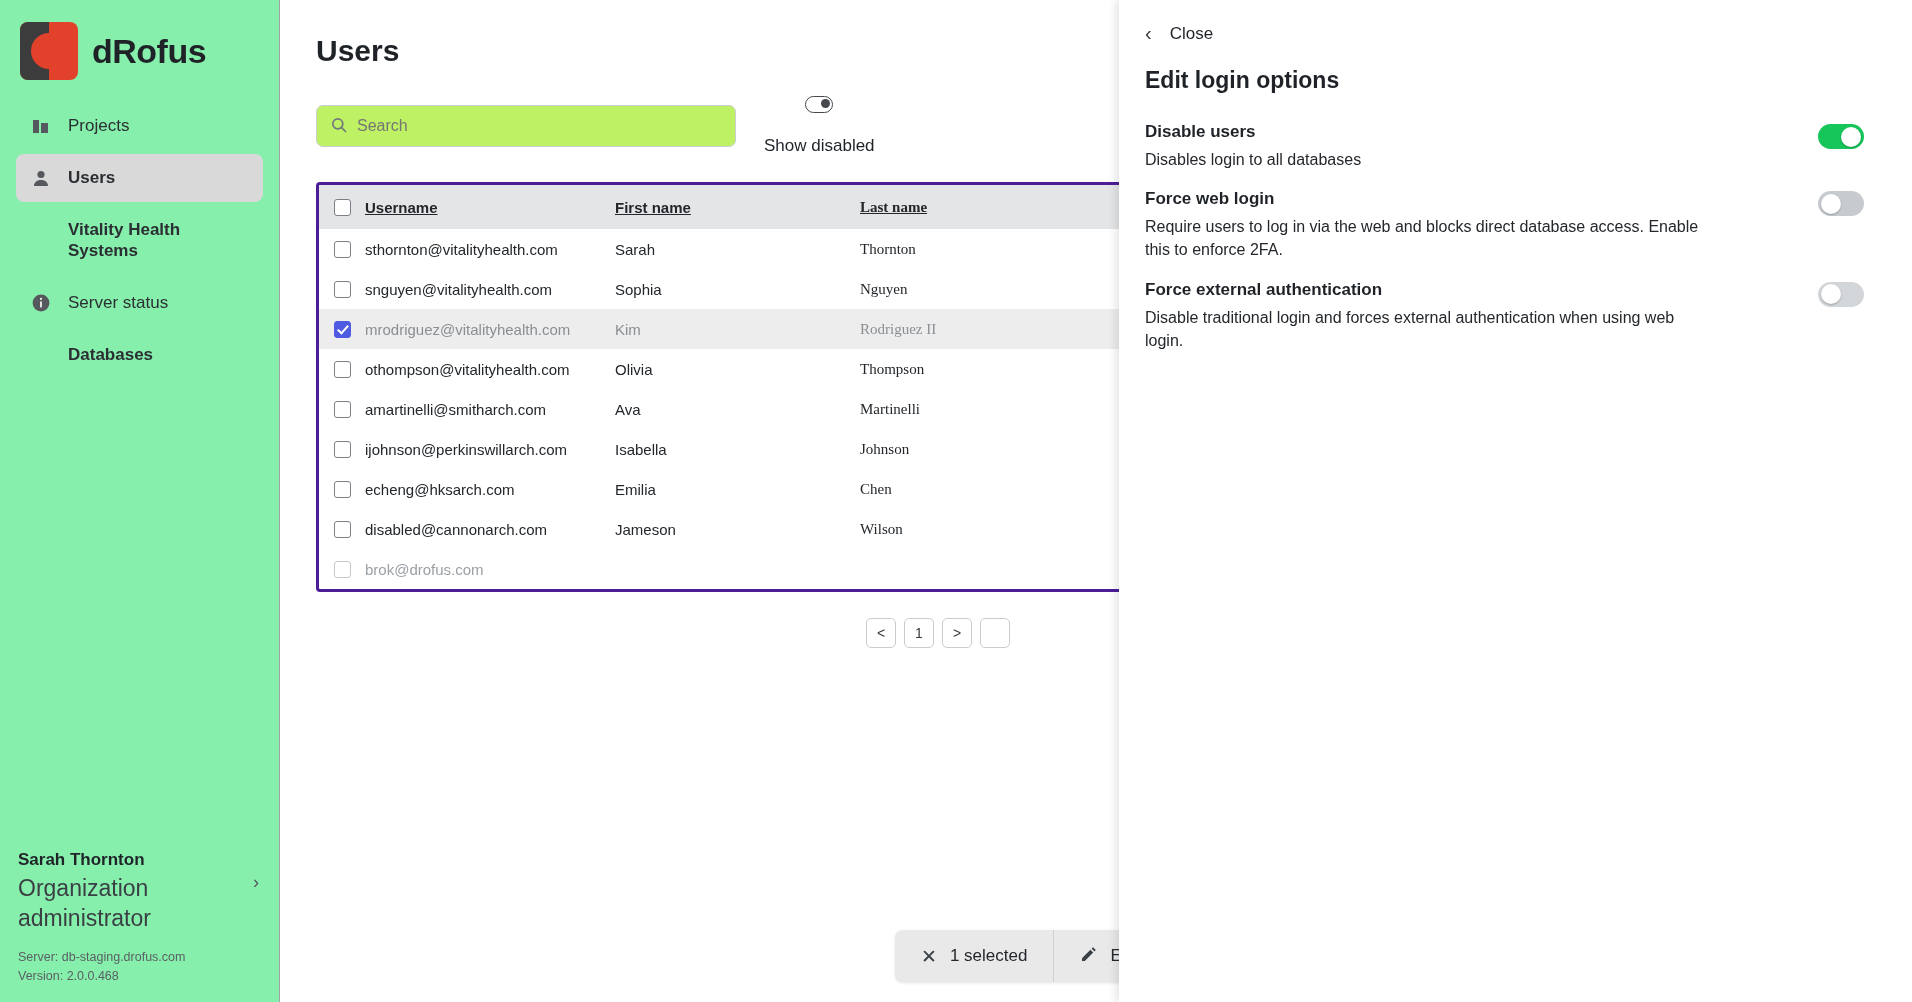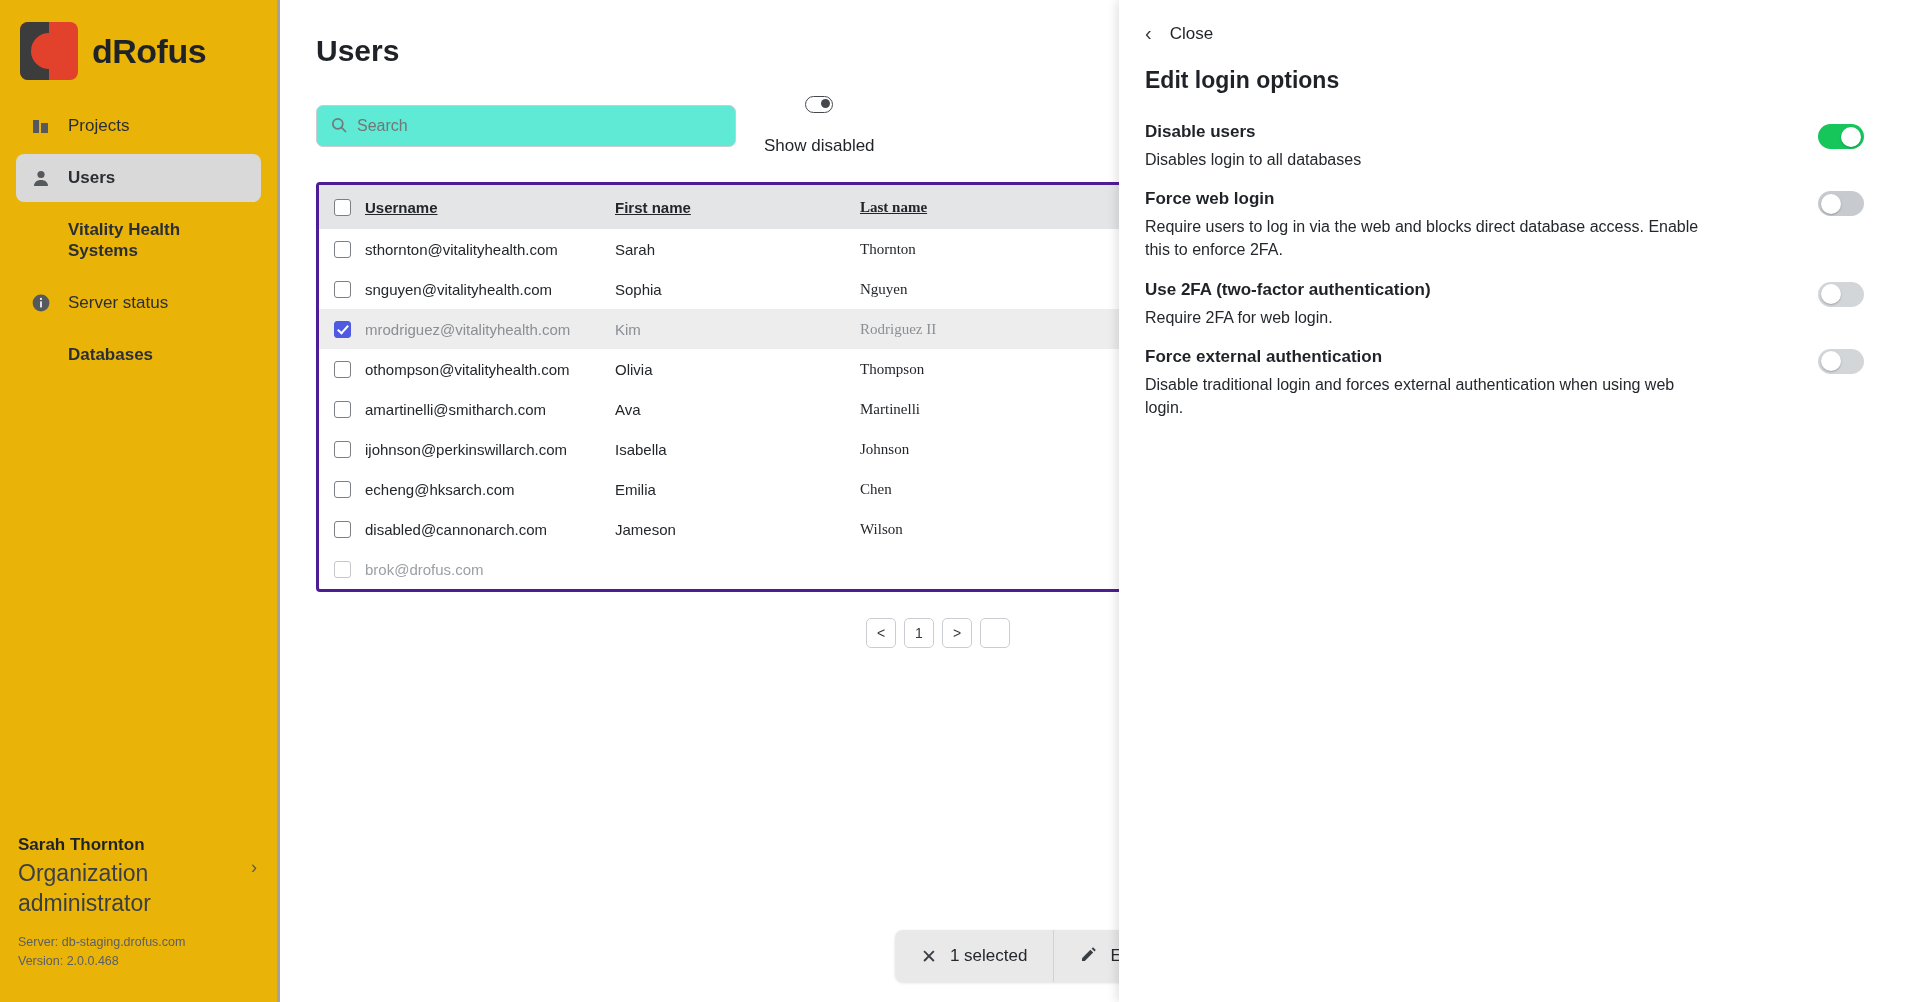--- a/index.html
+++ b/index.html
@@ -15,22 +15,22 @@
     position: relative;
     width: 1912px;
     height: 1002px;
     display: flex;
   }
 
   
   .sidebar {
     width: 280px;
     height: 100%;
-    background: #eab308;
-    border-right: 3px solid #a3a3a3;
+    background: #86efac;
+    border-right: 1px solid #a3a3a3;
     position: relative;
     flex: 0 0 280px;
   }
   .brand {
     display: flex;
     align-items: center;
     gap: 14px;
     padding: 22px 20px 16px 20px;
   }
   .brand-logo {
@@ -88,21 +88,21 @@
     align-items: center;
     justify-content: center;
     color: #55595e;
   }
   .nav-item.bold-label { font-weight: bold; }
   .nav-label { white-space: pre-line; }
 
   .sidebar-footer {
     position: absolute;
     left: 0;
-    bottom: 15px;
+    bottom: 0;
     width: 100%;
     padding: 0 20px 14px 18px;
   }
   .user-block {
     display: flex;
     align-items: flex-start;
     justify-content: space-between;
     padding: 0 0 16px 0;
     cursor: pointer;
   }
@@ -132,21 +132,21 @@
   }
   .search-box {
     width: 420px;
     height: 42px;
     border: 1px solid #c9cdd1;
     border-radius: 7px;
     display: flex;
     align-items: center;
     gap: 10px;
     padding: 0 14px;
-    background: #5eead4;
+    background: #bef264;
   }
   .search-box .sico { color: #73787d; font-size: 15px; }
   .search-box input {
     border: 0;
     outline: 0;
     font-size: 16px;
     color: #6b7076;
     width: 100%;
     font-family: inherit;
     background: transparent;
@@ -573,27 +573,20 @@
     </div>
 
     <div class="opt">
       <div class="opt-text">
         <div class="opt-title">Force web login</div>
         <div class="opt-desc">Require users to log in via the web and blocks direct database access. Enable this to enforce 2FA.</div>
       </div>
       <div class="switch off-dark"></div>
     </div>
 
-    <div class="opt">
-      <div class="opt-text">
-        <div class="opt-title">Use 2FA (two-factor authentication)</div>
-        <div class="opt-desc">Require 2FA for web login.</div>
-      </div>
-      <div class="switch"></div>
-    </div>
 
     <div class="opt">
       <div class="opt-text">
         <div class="opt-title">Force external authentication</div>
         <div class="opt-desc">Disable traditional login and forces external authentication when using web login.</div>
       </div>
       <div class="switch"></div>
     </div>
   </div>
 

